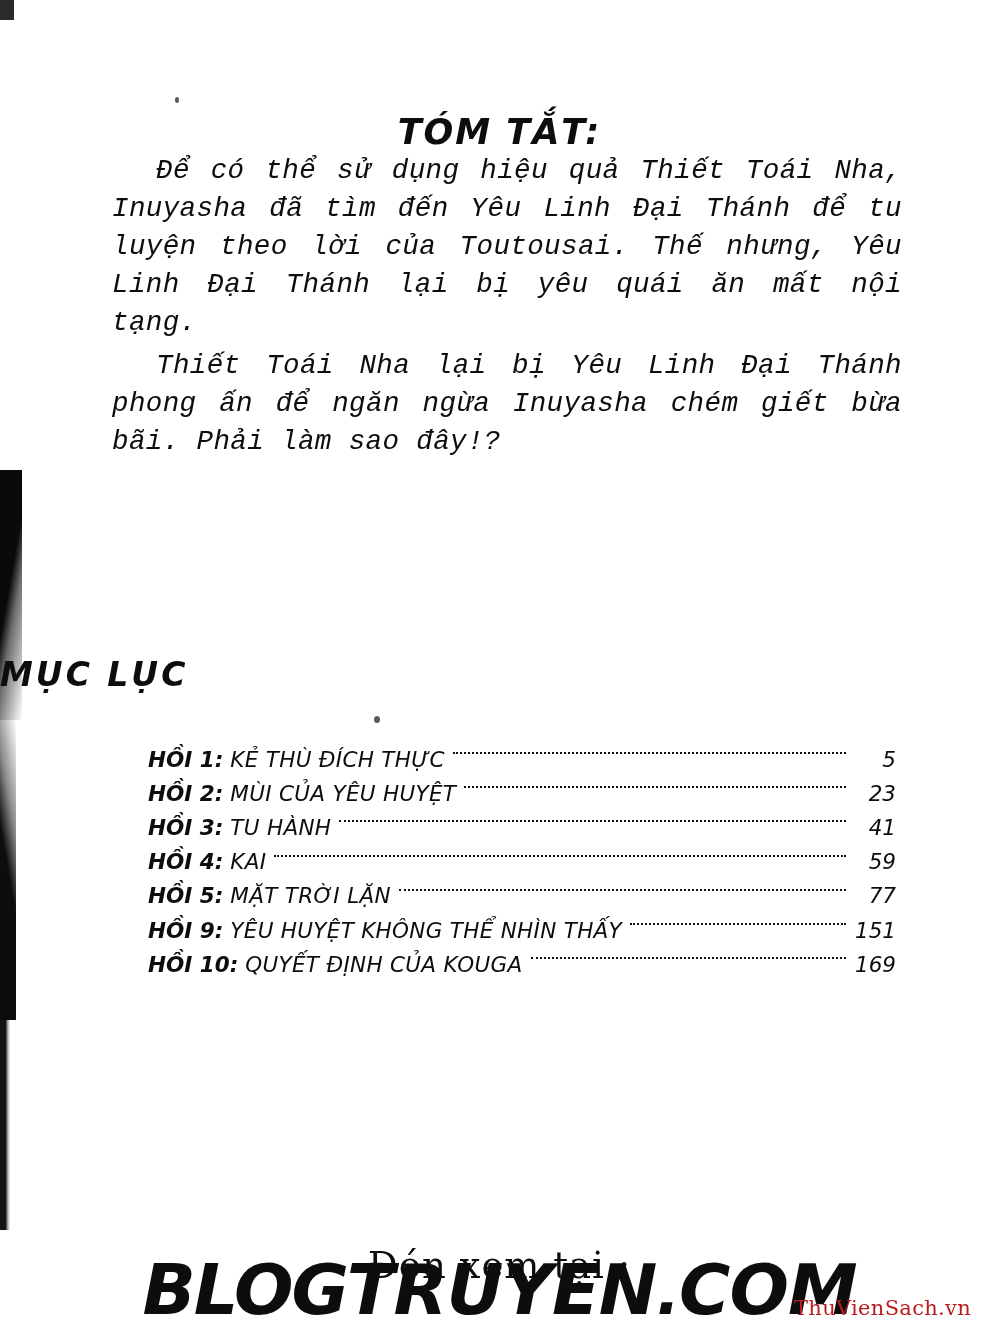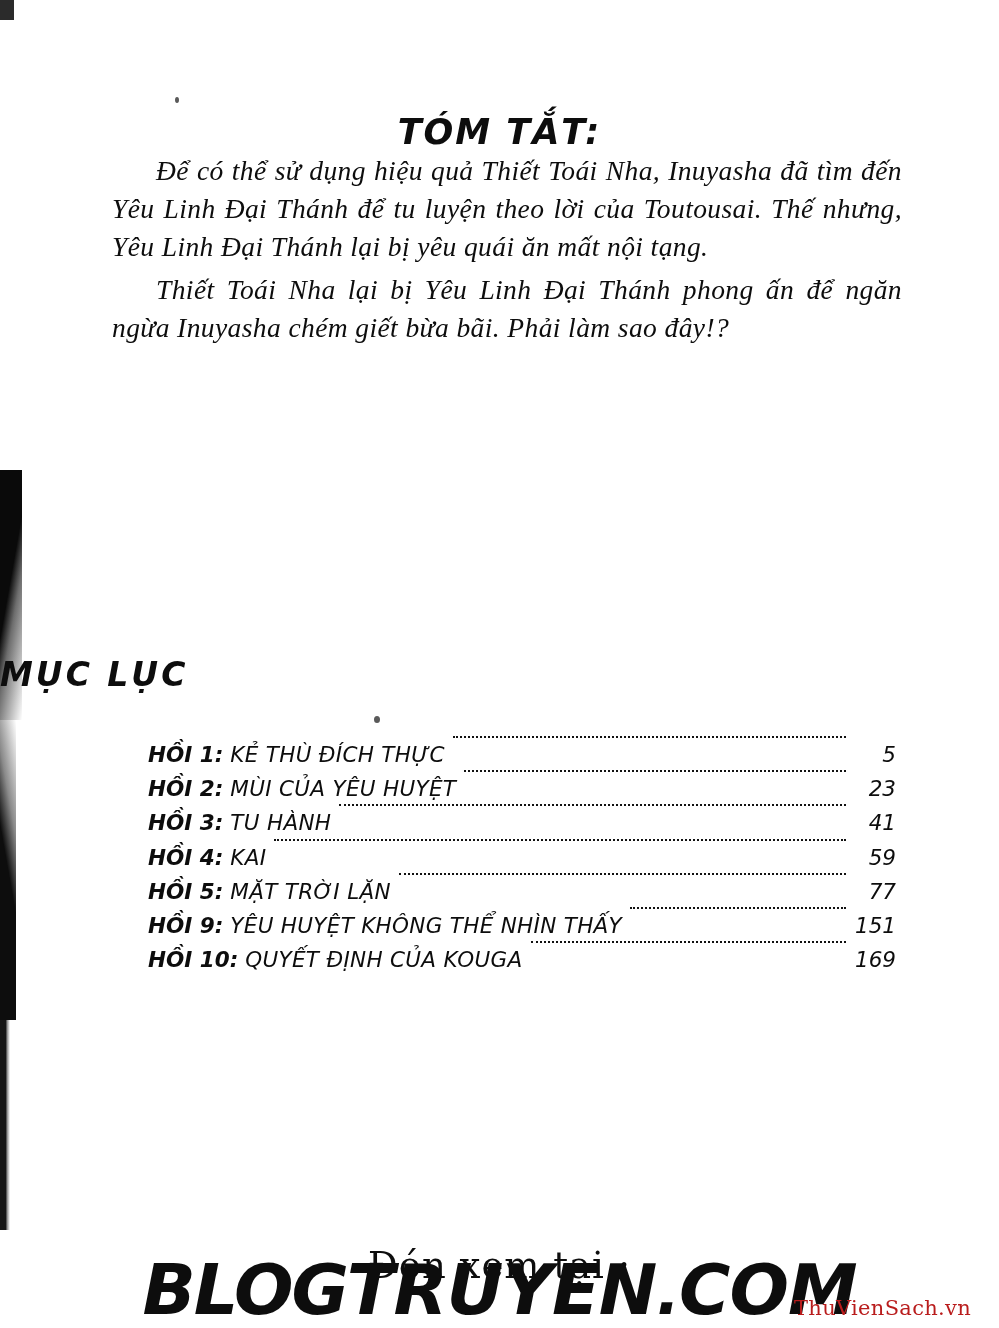--- a/index.html
+++ b/index.html
@@ -53,21 +53,21 @@
     margin-top: 24px;
   }
   .summary-body {
     position: absolute;
     top: 152px;
     left: 112px;
     width: 790px;
     font-size: 27.5px;
     line-height: 38px;
     font-style: italic;
-    font-family: Liberation Serif, serif;
+    font-family: Liberation Mono, monospace;
     letter-spacing: 0.4px;
     text-align: justify;
   }
   .summary-body p { margin: 0 0 5px 0; text-indent: 44px; }
 
   
   .toc-title {
     position: absolute;
     top: 655px;
     left: 0;
@@ -80,21 +80,21 @@
     font-family: "DejaVu Sans", sans-serif;
   }
   .toc {
     position: absolute;
     top: 742px;
     left: 148px;
     width: 748px;
   }
   .toc-row {
     display: flex;
-    align-items: flex-start;
+    align-items: center;
     font-size: 21.5px;
     height: 34.2px;
     font-style: italic;
     font-family: "DejaVu Sans", sans-serif;
     white-space: nowrap;
   }
   .toc-ch {
     font-weight: 700;
     font-style: italic;
     margin-right: 7px;

